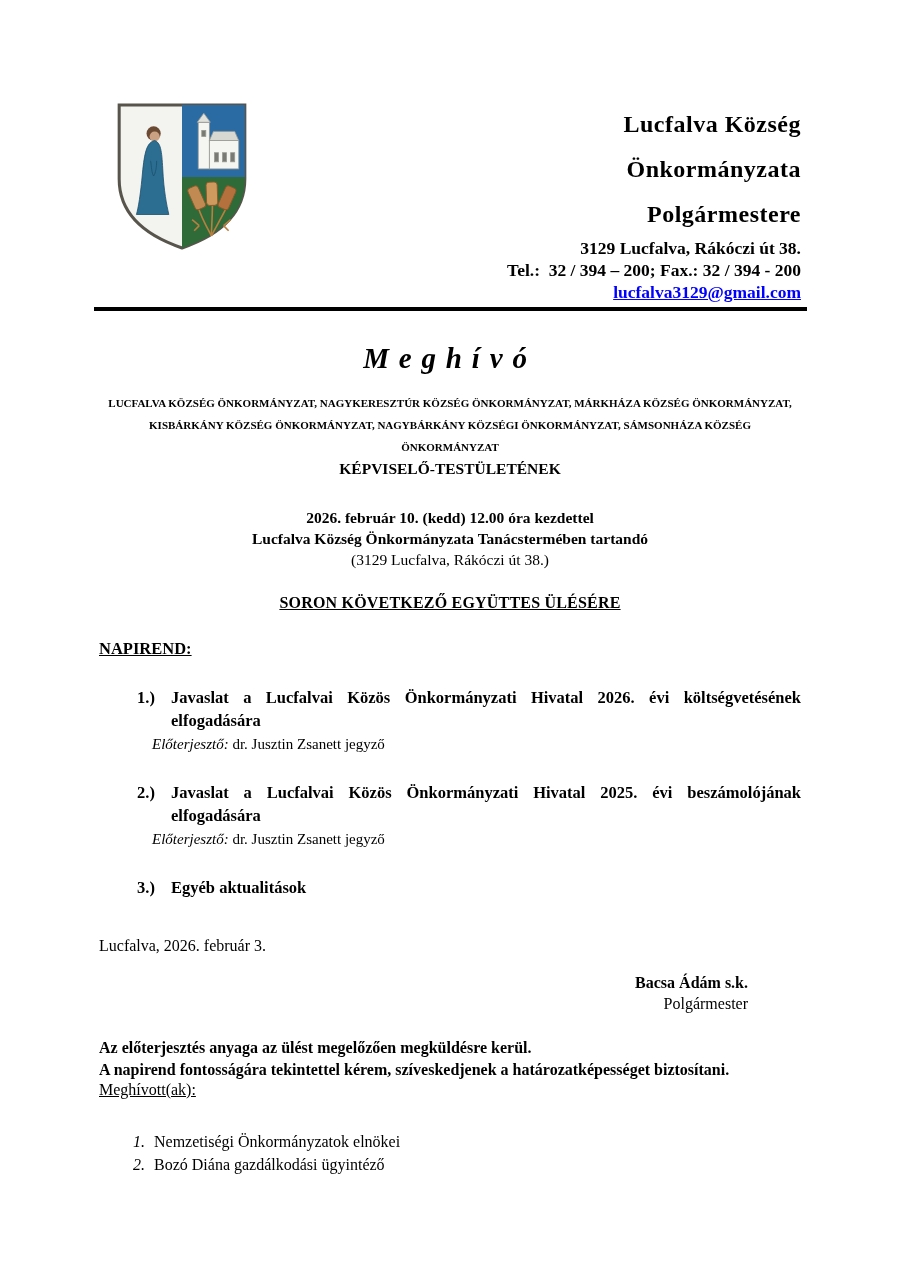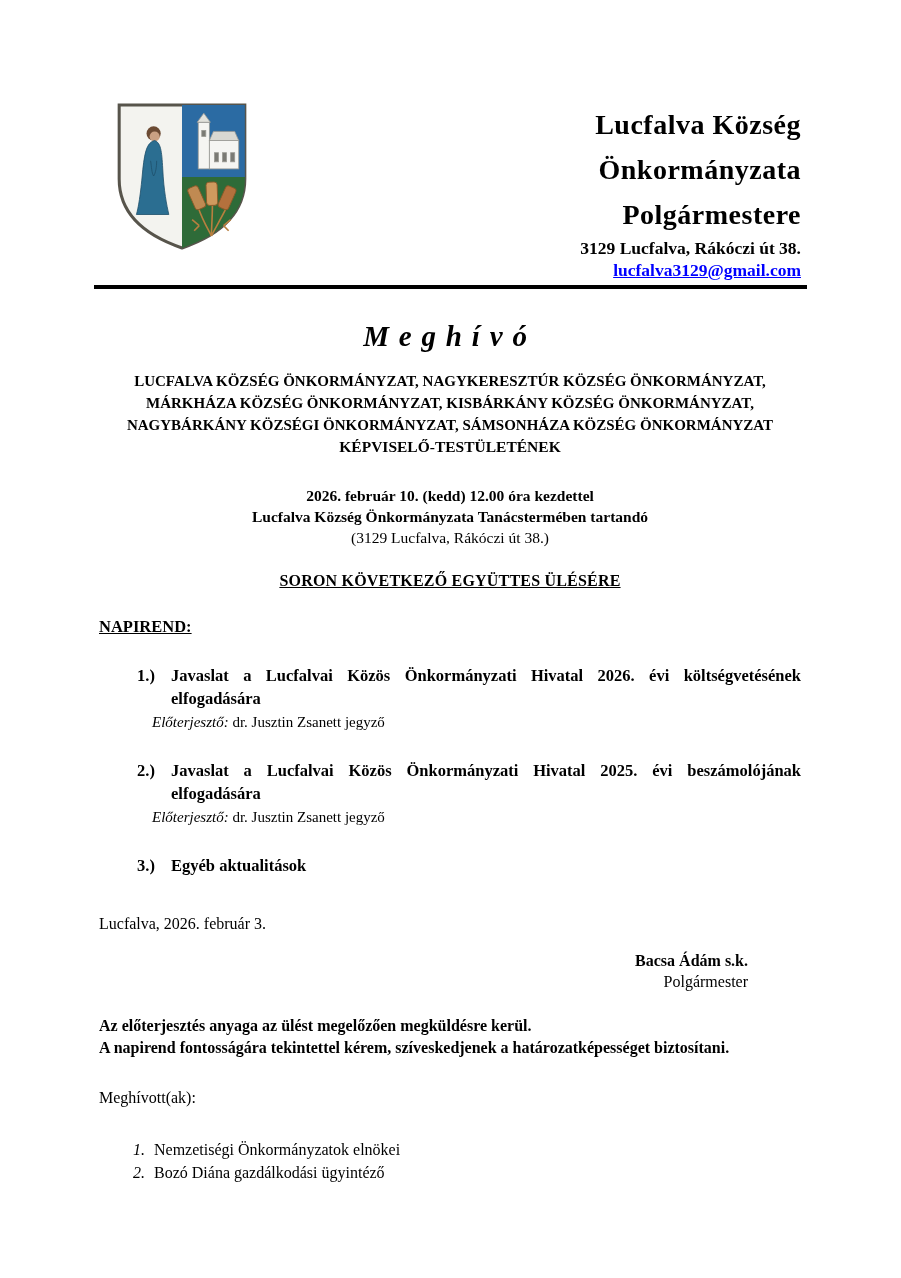--- a/index.html
+++ b/index.html
@@ -13,21 +13,21 @@
     width: 901px; height: 1278px;
     padding: 100px 100px 0 99px;
     position: relative;
   }
 
   
   .letterhead { display: flex; align-items: flex-start; }
   .crest-wrap { width: 150px; padding-left: 14px; flex: none; }
   .head-right { flex: 1; text-align: right; padding-top: 2px; }
   .org-line {
-    font-size: 28px; font-weight: bold; line-height: 45px;
+    font-size: 24px; font-weight: bold; line-height: 45px;
     letter-spacing: 0.5px;
   }
   .addr-line { font-size: 17.5px; font-weight: bold; line-height: 22px; }
   .phone-line { font-size: 17.5px; font-weight: bold; line-height: 22px; white-space: pre-wrap; }
   .email-line { font-size: 17.5px; line-height: 23px; }
   .email-line a { font-weight: bold; text-decoration: underline; text-align: right; }
   .rule {
     height: 4px; background: #000;
     margin: 3px -6px 0 -5px;
   }
@@ -37,21 +37,21 @@
     text-align: center; margin-top: 31px;
     font-size: 29px; font-weight: bold; font-style: italic;
     letter-spacing: 0.34em;
     font-family: Liberation Serif, serif;
   }
 
   
   .councils {
     margin: 17px auto 0 auto; width: 100%;
     text-align: center; font-weight: bold;
-    font-size: 15px; line-height: 22px;
+    font-size: 11px; line-height: 22px;
   }
   .council-body { text-align: center; font-weight: bold; font-size: 15.5px; line-height: 22px; }
   .meeting-block { margin-top: 27px; text-align: center; font-size: 15.5px; line-height: 21px; }
   .meeting-block .b { font-weight: bold; }
   .session-title {
     margin-top: 24px; text-align: center;
     font-size: 16px; font-weight: bold; text-decoration: underline;
     letter-spacing: 0.2px;
   }
 
@@ -72,21 +72,21 @@
   .agenda-item.last { margin-bottom: 0; }
 
   
   .closing-date { margin-top: 38px; font-size: 16px; }
   .signature {
     width: fit-content; margin: 17px 53px 0 auto; text-align: right;
     font-size: 16px; line-height: 21px;
   }
   .signature .name { font-weight: bold; }
   .notes { margin-top: 23px; font-size: 16px; font-weight: bold; line-height: 22px; }
-  .invited-heading { margin-top: 30px; font-size: 16px; }
+  .invited-heading { font-size: 16px; text-decoration: underline; }
   .invited-list { margin-top: 31px; padding-left: 34px; font-size: 16px; line-height: 23px; }
   .invited-item { display: flex; }
   .invited-num { flex: none; width: 21px; font-style: italic; }
 </style>
 </head>
 <body>
 
 <div class="page">
 
   <div class="letterhead">
@@ -128,20 +128,21 @@
         <circle cx="41" cy="36" r="5" fill="#caa183"></circle>
         <path d="M41,40 C33,42 31,52 29,72 C27,94 25,106 23,113 L55,113 C53,104 50,90 49,68 C48,50 47,42 41,40 Z" fill="#2b6e91" stroke="#1e4f6a" stroke-width="0.8"></path>
         <path d="M37,60 C38,66 38,72 40,75 C42,72 43,66 43,60" fill="none" stroke="#1e4f6a" stroke-width="0.8"></path>
       </svg>
     </div>
     <div class="head-right">
       <div class="org-line">Lucfalva Község</div>
       <div class="org-line">Önkormányzata</div>
       <div class="org-line">Polgármestere</div>
       <div class="addr-line">3129 Lucfalva, Rákóczi út 38.</div>
+      <div class="phone-line">Tel.:  32 / 394 – 200; Fax.: 32 / 394 - 200</div>
       <div class="email-line">
         <a href="#" style="color:#0000ff;">lucfalva3129@gmail.com</a>
       </div>
     </div>
   </div>
 
   <div class="rule"></div>
 
   <div class="doc-title">Meghívó</div>
 

